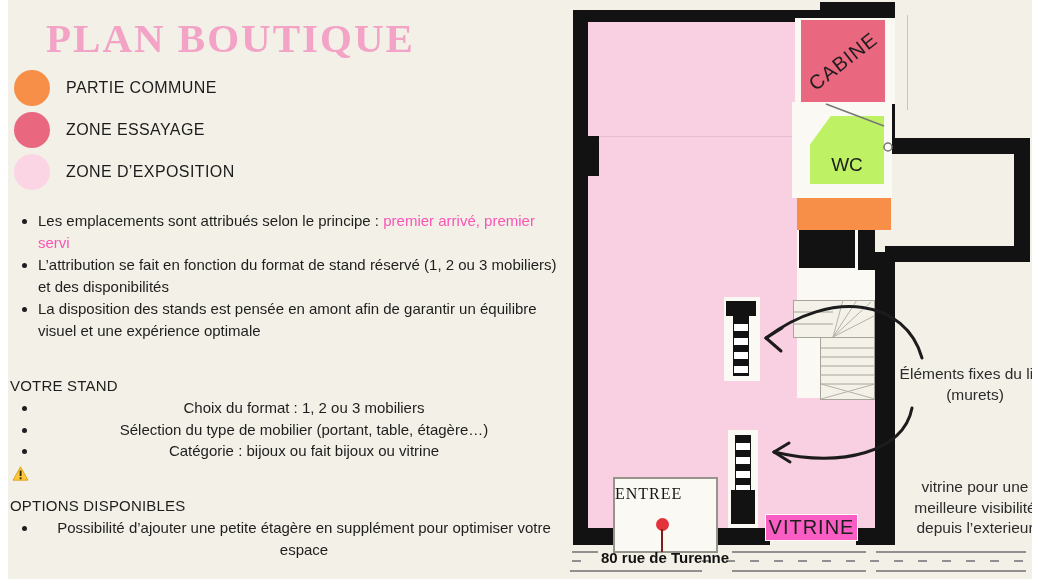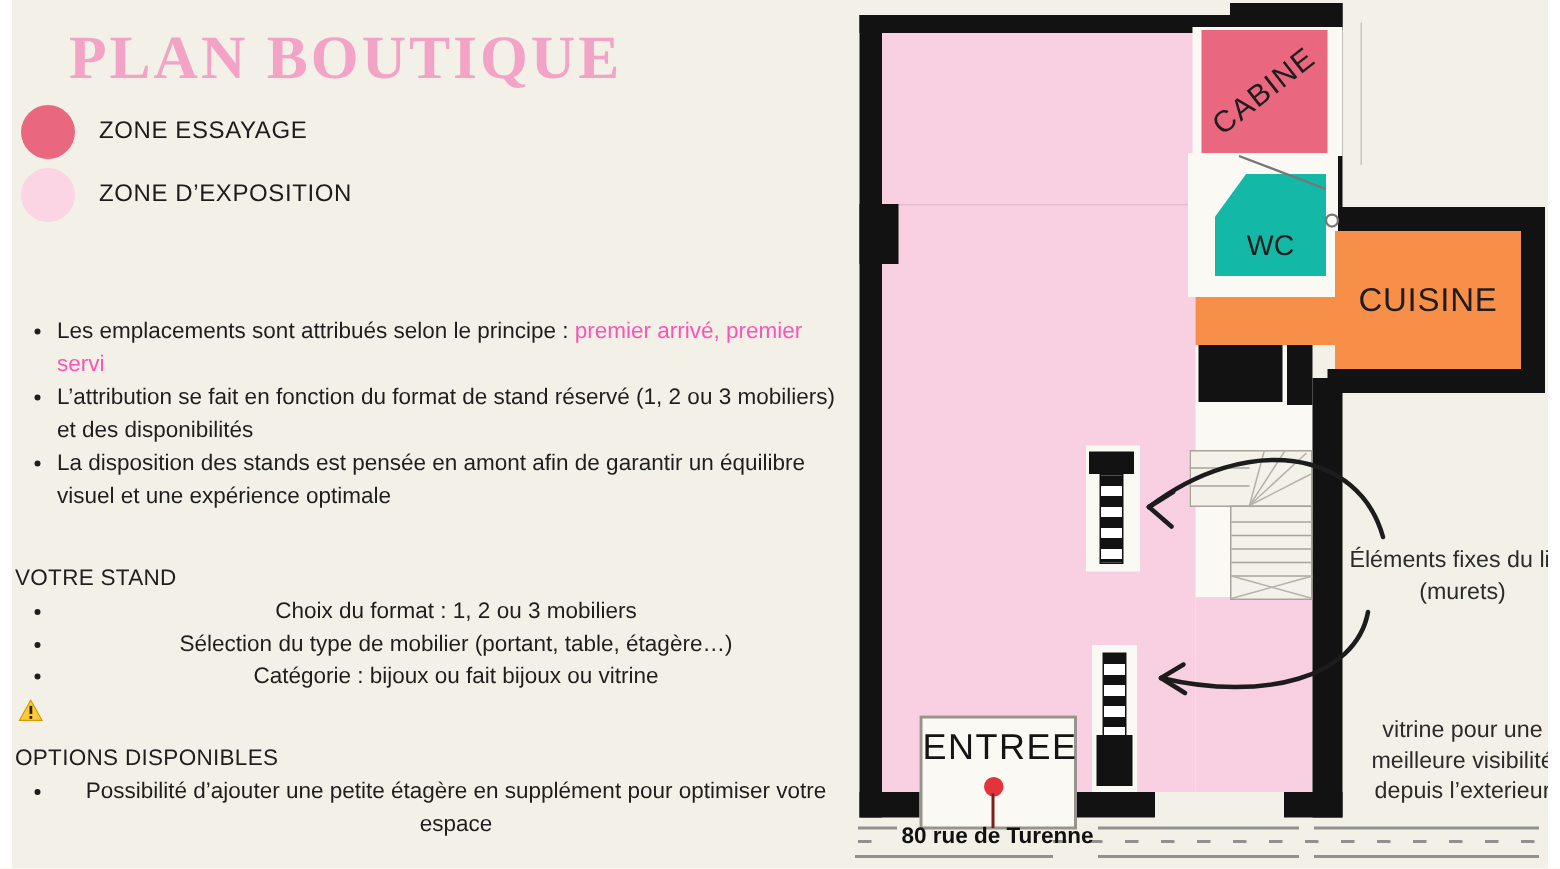--- a/index.html
+++ b/index.html
@@ -77,22 +77,22 @@
   .muret-upper .bar { left:2px; top:4px; width:30px; height:15px; background:#121212; }
   .muret-upper .col { left:9px; top:19px; width:16px; height:60px; background:#FFFFFF;
       background-image:repeating-linear-gradient(#121212 0 7px, #FFFFFF 7px 14px); border:1px solid #121212; }
   .muret-lower { left:158px; top:430px; width:30px; height:98px; background:#FBF9F3; }
   .muret-lower .col { left:7px; top:5px; width:16px; height:56px; background:#FFFFFF;
       background-image:repeating-linear-gradient(#121212 0 7px, #FFFFFF 7px 14px); border:1px solid #121212; }
   .muret-lower .base { left:3px; top:60px; width:24px; height:34px; background:#121212; }
 
   .entree-box { left:43px; top:477px; width:105px; height:76px; background:#FBF9F3;
                 border:2px solid #97948B; }
-  .entree-label { position:static; display:block; text-align:center; margin-top:6px;
-                  font-size:24px; letter-spacing:1px; color:#141414; }
+  .entree-label { position:static; display:block; margin-top:6px;
+                  font-size:16px; letter-spacing:1px; color:#141414;font-family:Liberation Serif, serif; }
   .pin { left:86px; top:518px; width:13px; height:13px; border-radius:50%; }
   .pin-stem { left:91px; top:529px; width:2px; height:23px; background:#7E1D1D; }
 
   .vitrine-box { left:195px; top:514px; width:93px; height:27px; border:1px solid #ffffff;
                  display:flex; align-items:center; justify-content:center; }
   .vitrine-box .room-label { font-size:20px; letter-spacing:1px; }
 
   .street-label { left:28px; top:549px; width:134px; text-align:center;
                   font-size:15px; font-weight:700; color:#111; }
   .ann { color:#2b2b2b; font-size:15.5px; line-height:20.5px; text-align:center; width:164px; }
@@ -105,20 +105,24 @@
 </style>
 </head>
 <body>
 
 <div class="page">
   <div class="left-strip"></div>
 
   <h1 class="title">PLAN BOUTIQUE</h1>
 
   <div class="legend">
+    <div class="legend-row">
+      <span class="swatch" style="background-color: rgb(248, 143, 73);"></span>
+      <span class="legend-label">PARTIE COMMUNE</span>
+    </div>
     <div class="legend-row">
       <span class="swatch" style="background-color: rgb(234, 103, 128);"></span>
       <span class="legend-label">ZONE ESSAYAGE</span>
     </div>
     <div class="legend-row">
       <span class="swatch" style="background-color: rgb(251, 213, 228);"></span>
       <span class="legend-label">ZONE D’EXPOSITION</span>
     </div>
   </div>
 
@@ -173,27 +177,24 @@
     <div class="wall w-mid-right"></div>
     <div class="wall w-wing-top"></div>
     <div class="wall w-wing-right"></div>
     <div class="wall w-wing-bottom"></div>
 
     <div class="cab-white"></div>
     <div class="room-cabine" style="background-color: rgb(234, 103, 128);">
       <span class="room-label">CABINE</span>
     </div>
     <div class="wc-white"></div>
-    <div class="room-wc" style="background-color: #14b8a6;">
+    <div class="room-wc" style="background-color: #bef264;">
       <span class="room-label">WC</span>
     </div>
     <div class="corridor" style="background-color: rgb(248, 143, 73);"></div>
-    <div class="room-cuisine" style="background-color: rgb(248, 143, 73);">
-      <span class="room-label">CUISINE</span>
-    </div>
 
     <div class="thin-line-right"></div>
 
     <svg class="stairs-svg" width="82" height="100" viewBox="0 0 82 100">
       <rect x="0.5" y="0.5" width="81" height="37" fill="#F4F1E9" stroke="#A8A49C"></rect>
       <line x1="0" y1="12" x2="40" y2="12" stroke="#A8A49C"></line>
       <line x1="0" y1="24" x2="40" y2="24" stroke="#A8A49C"></line>
       <line x1="40" y1="37" x2="50" y2="0" stroke="#B5B1A8"></line>
       <line x1="40" y1="37" x2="64" y2="0" stroke="#B5B1A8"></line>
       <line x1="40" y1="37" x2="78" y2="2" stroke="#B5B1A8"></line>
@@ -216,20 +217,23 @@
       <div class="col"></div>
       <div class="base"></div>
     </div>
 
     <div class="entree-box">
       <span class="entree-label">ENTREE</span>
     </div>
     <div class="pin" style="background-color: rgb(227, 52, 59);"></div>
     <div class="pin-stem"></div>
 
+    <div class="vitrine-box" style="background-color: rgb(250, 94, 197);">
+      <span class="room-label">VITRINE</span>
+    </div>
 
     <svg class="street-svg" width="470" height="33" viewBox="0 0 470 33">
       <g stroke="#909090" stroke-width="2">
         <line x1="2" y1="6" x2="28" y2="6"></line>
         <line x1="162" y1="6" x2="296" y2="6"></line>
         <line x1="306" y1="6" x2="456" y2="6"></line>
         <line x1="2" y1="15" x2="20" y2="15" stroke-dasharray="9 15"></line>
         <line x1="132" y1="15" x2="458" y2="15" stroke-dasharray="9 15"></line>
         <line x1="0" y1="25" x2="132" y2="25"></line>
         <line x1="162" y1="25" x2="296" y2="25"></line>

